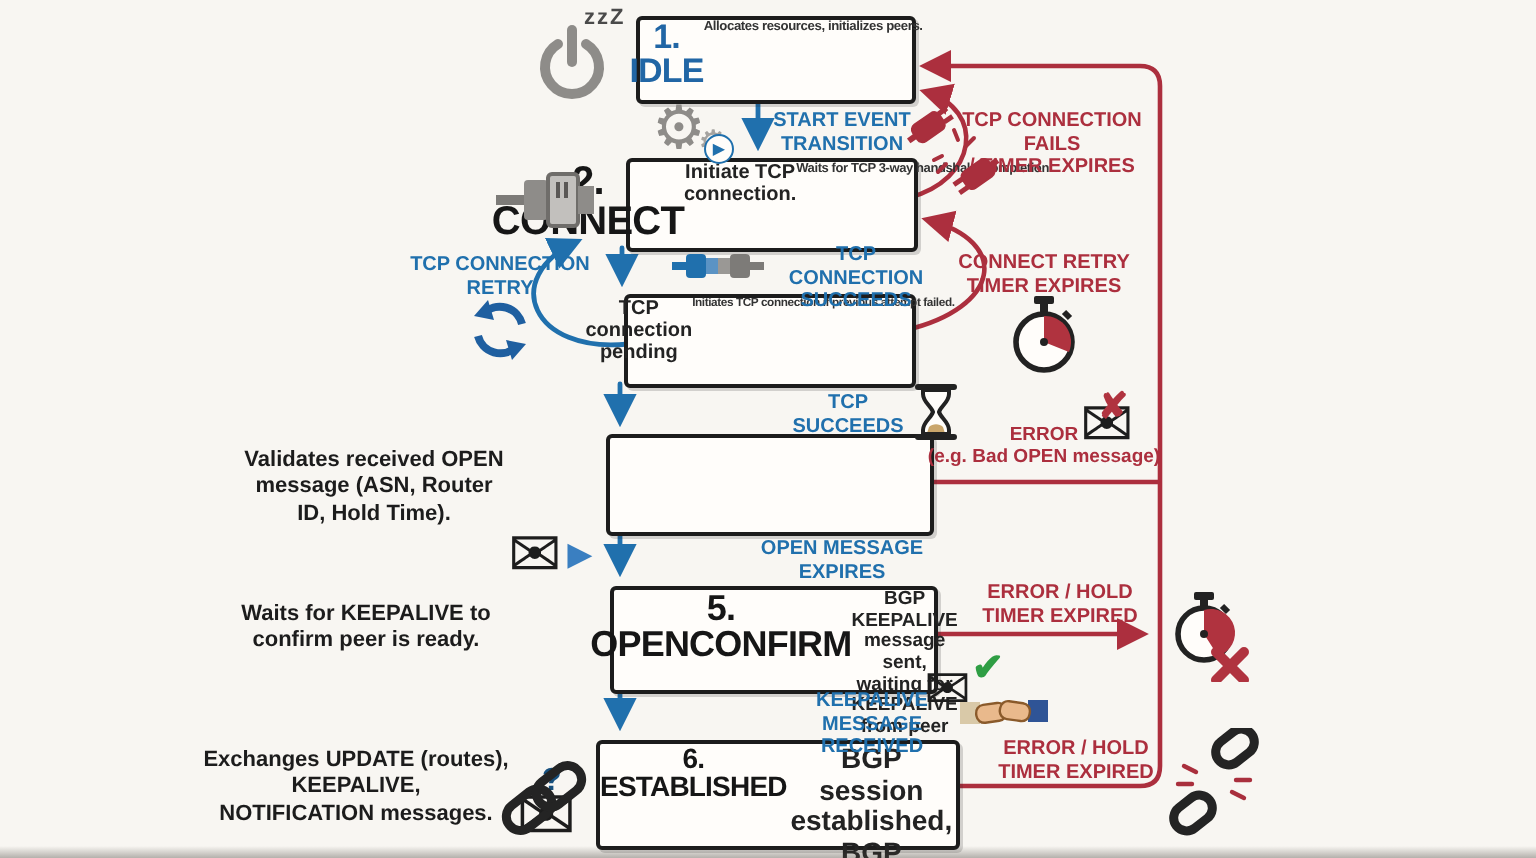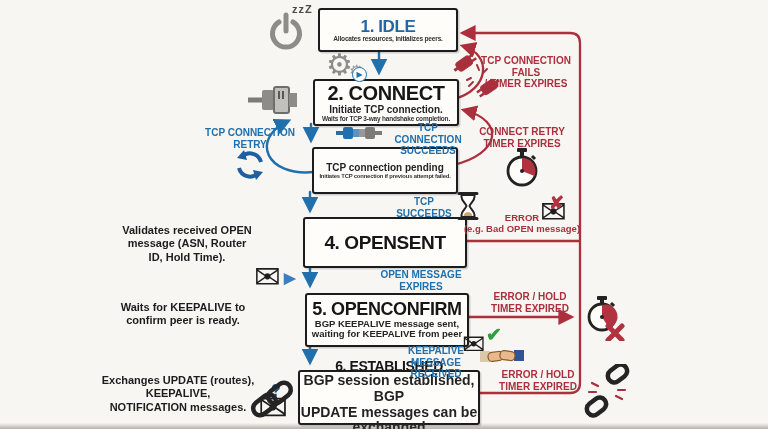--- a/index.html
+++ b/index.html
@@ -1,21 +1,21 @@
 <!DOCTYPE html>
 <html><head>
 <meta charset="utf-8">
 <style>
   html,body{margin:0;padding:0;background:#dddbd7;}
   #canvas{position:relative;width:768px;height:429px;background:#f8f6f2;overflow:hidden;
           font-family:"Liberation Sans",sans-serif;}
   #wires{position:absolute;left:0;top:0;z-index:1;}
   .box{position:absolute;background:#fffdfa;border:2.5px solid #1c1c1c;border-radius:3px;
        text-align:center;z-index:3;box-shadow:1.5px 1.5px 0 rgba(40,40,40,.18);
-       display:flex;flex-direction:column;justify-content:center;}
+       display:flex;flex-direction:row;justify-content:center;}
   .box .t{font-weight:bold;color:#161616;line-height:1.02;letter-spacing:-0.4px;}
   .box .b1{font-weight:bold;color:#232323;line-height:1.12;white-space:pre-line;}
   .box .b2{font-weight:bold;color:#333;line-height:1.1;white-space:nowrap;letter-spacing:-0.2px;}
   .lbl{position:absolute;font-weight:bold;text-align:center;white-space:pre-line;
        line-height:1.15;z-index:3;}
   .blue{color:#2070ad;font-size:10px;}
   .red{color:#ac2f3e;font-size:10px;}
   .note{position:absolute;color:#1c1c1c;font-weight:bold;font-size:11px;text-align:center;
         white-space:pre-line;line-height:1.22;z-index:3;}
   .ic{position:absolute;z-index:4;line-height:1;}
@@ -73,35 +73,36 @@
     <div class="b1" style="font-size:10px;">Initiate TCP connection.</div>
     <div class="b2" style="font-size:6.5px;">Waits for TCP 3-way handshake completion.</div>
   </div>
 
   <div class="box" id="s3" style="left:312px;top:147px;width:142px;height:43px;">
     <div class="b1" style="font-size:10px;">TCP connection pending</div>
     <div class="b2" style="font-size:5.9px;">Initiates TCP connection if previous attempt failed.</div>
   </div>
 
   <div class="box" id="s4" style="left:303px;top:217px;width:160px;height:47px;">
-    <div class="t" style="font-size:19px;">4. OPENSENT</div>
   </div>
 
   <div class="box" id="s5" style="left:305px;top:293px;width:160px;height:50px;">
     <div class="t" style="font-size:18px;">5. OPENCONFIRM</div>
     <div class="b1" style="font-size:9.5px;">BGP KEEPALIVE message sent,
 waiting for KEEPALIVE from peer</div>
   </div>
 
   <div class="box" id="s6" style="left:298px;top:370px;width:178px;height:51px;">
     <div class="t" style="font-size:14px;">6. ESTABLISHED</div>
     <div class="b1" style="font-size:14px;">BGP session established, BGP
 UPDATE messages can be exchanged</div>
   </div>
 
+  <div class="lbl blue" style="left:378px;top:55px;width:86px;">START EVENT
+TRANSITION</div>
   <div class="lbl blue" style="left:385px;top:122px;width:86px;">TCP CONNECTION
 SUCCEEDS</div>
   <div class="lbl blue" style="left:386px;top:196px;width:76px;">TCP SUCCEEDS</div>
   <div class="lbl blue" style="left:378px;top:269px;width:86px;">OPEN MESSAGE
 EXPIRES</div>
   <div class="lbl blue" style="left:386px;top:345px;width:100px;">KEEPALIVE MESSAGE
 RECEIVED</div>
   <div class="lbl blue" style="left:202px;top:127px;width:96px;">TCP CONNECTION
 RETRY</div>
 

